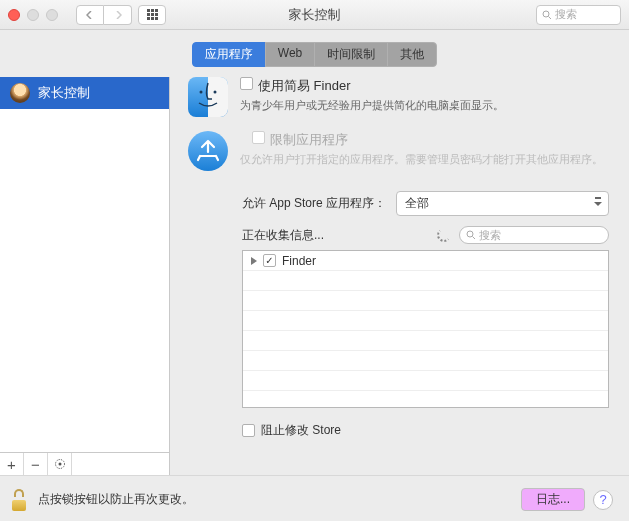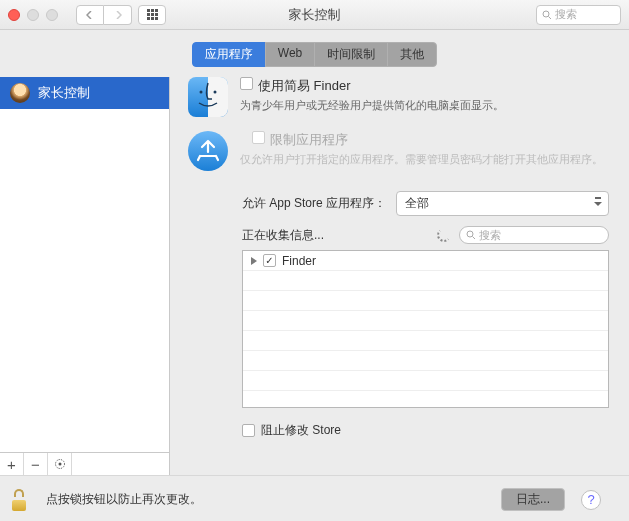--- a/index.html
+++ b/index.html
@@ -50,25 +50,25 @@
 .select { flex: 1; height: 25px; background: #fff; border: 1px solid #c0c0c0; border-radius: 4px; display: flex; align-items: center; padding: 0 8px; position: relative; font-size: 12px; }
 .select::after { content: ""; position: absolute; right: 6px; top: 50%; transform: translateY(-50%); width: 0; height: 0; border-left: 4px solid transparent; border-right: 4px solid transparent; border-top: 4px solid #666; box-shadow: 0 -6px 0 -1px #666; }
 .collectrow { display: flex; align-items: center; margin: 0 0 6px 54px; font-size: 12px; gap: 8px; }
 .spinner { width: 14px; height: 14px; border: 2px dotted #888; border-radius: 50%; border-top-color: transparent; border-right-color: transparent; }
 .smallsearch { width: 150px; height: 18px; border: 1px solid #c0c0c0; border-radius: 9px; background: #fff; display: flex; align-items: center; padding: 0 6px; color: #aaa; font-size: 11px; }
 .smallsearch svg { margin-right: 3px; }
 .listbox { margin-left: 54px; border: 1px solid #b8b8b8; background: #fff; height: 158px; overflow: hidden; }
 .listrow { display: flex; align-items: center; height: 20px; padding: 0 8px; gap: 6px; font-size: 12px; border-bottom: 1px solid #eee; }
 .tri { width: 0; height: 0; border-top: 4px solid transparent; border-bottom: 4px solid transparent; border-left: 6px solid #7a7a7a; }
 .dockrow { display: flex; align-items: center; gap: 6px; margin: 14px 0 0 54px; font-size: 12px; }
-.footer { display: flex; align-items: center; padding: 12px 28px 10px 12px; gap: 16px; border-top: 1px solid #d8d8d8; margin-top: auto; }
+.footer { display: flex; align-items: center; padding: 12px 16px 10px 12px; gap: 8px; border-top: 1px solid #d8d8d8; margin-top: auto; }
 .lockicon { width: 18px; height: 22px; position: relative; }
 .lockicon .shackle { width: 10px; height: 8px; border: 2px solid #c0a050; border-bottom: none; border-radius: 5px 5px 0 0; position: absolute; top: 0; left: 2px; }
 .lockicon .body { width: 14px; height: 11px; background: linear-gradient(#f0d070,#d4a830); border-radius: 2px; position: absolute; bottom: 0; left: 0; }
-.logbtn { margin-left: auto; padding: 2px 14px; background: #a3a3a3; border: 1px solid #c0c0c0; border-radius: 4px; font-size: 12px; }
+.logbtn { margin-left: auto; padding: 2px 14px; background: #f0abfc; border: 1px solid #c0c0c0; border-radius: 4px; font-size: 12px; }
 .helpbtn { width: 20px; height: 20px; border-radius: 50%; background: #fff; border: 1px solid #c0c0c0; display: flex; align-items: center; justify-content: center; color: #6a6aff; font-size: 13px; }
 </style>
 </head>
 <body>
 
 <div class="window">
   <div class="titlebar">
     <div class="traffic">
       <div class="tl red"></div>
       <div class="tl grey"></div>

